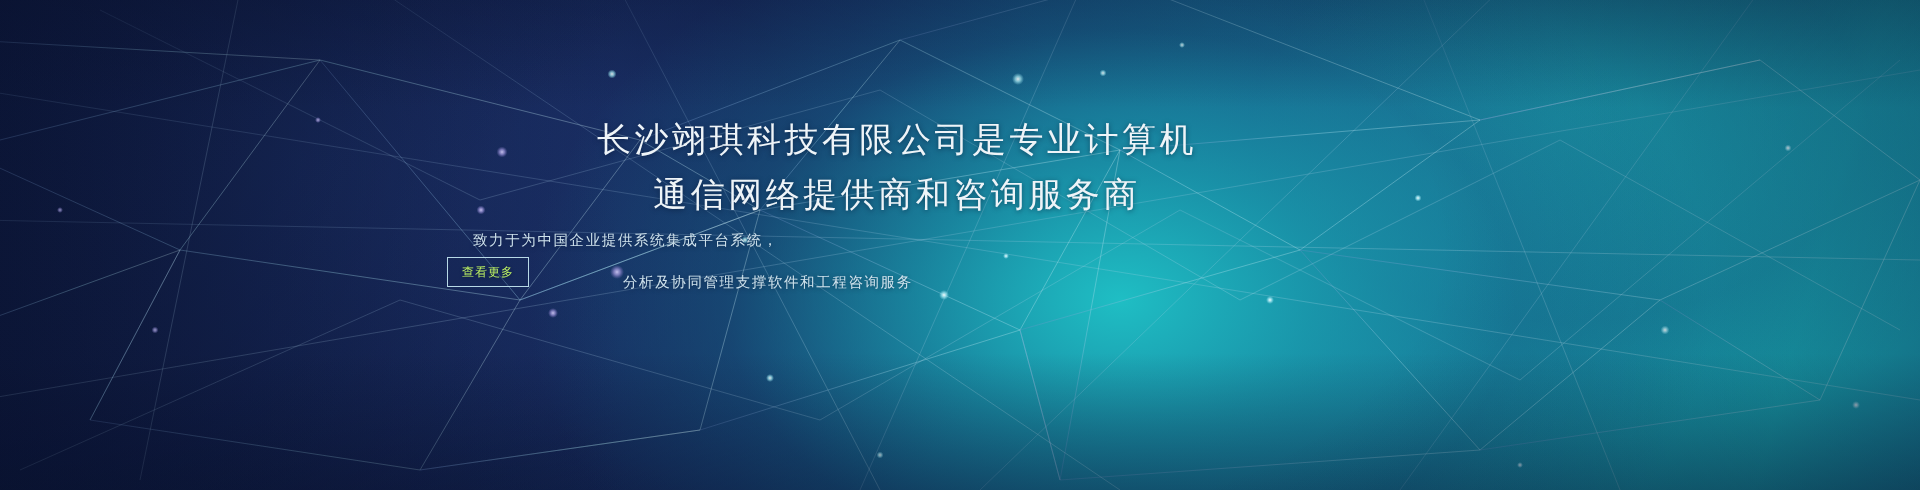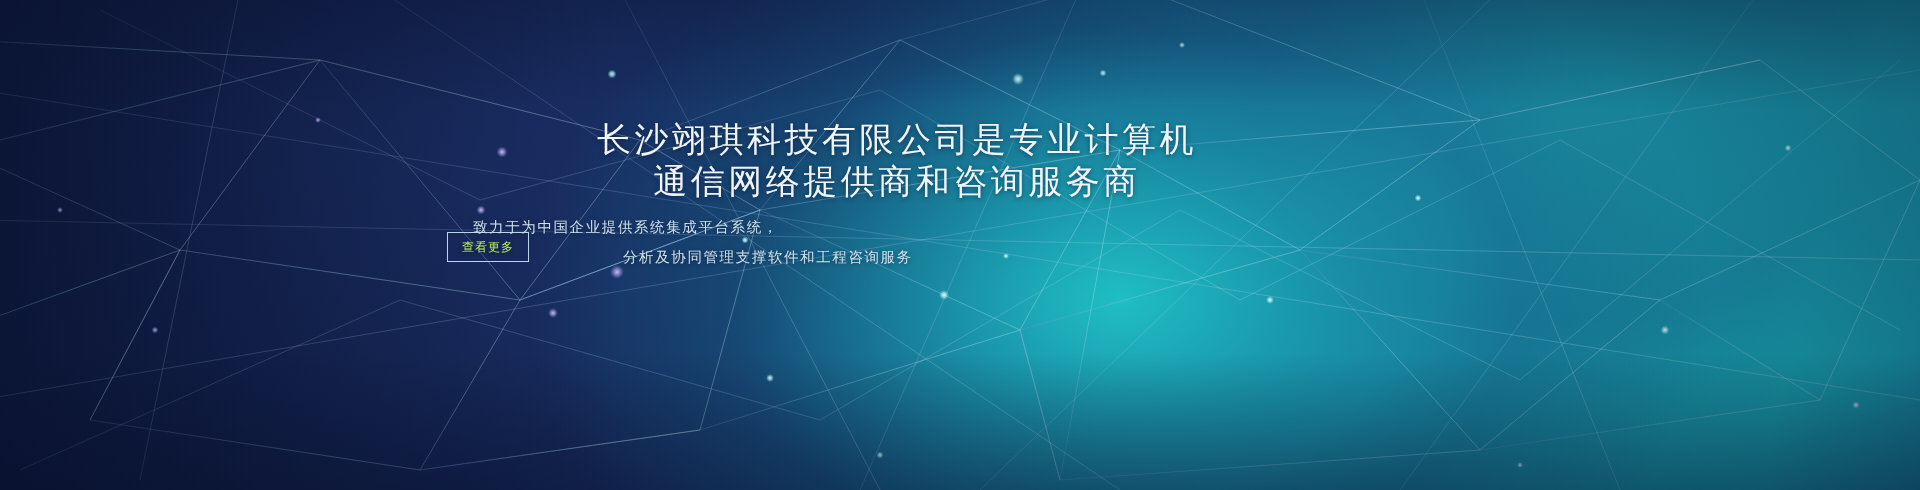--- a/index.html
+++ b/index.html
@@ -53,34 +53,34 @@
     font-family:"Liberation Serif", serif;
     font-size:34px;
     line-height:40px;
     letter-spacing:3.5px;
     color:#eef4f8;
     font-weight:400;
     text-shadow:0 1px 5px rgba(5,18,45,0.55);
     white-space:nowrap;
     text-align:center;
   }
-  .headline-l2 { margin-top:2px; }
+  .headline-l2 { margin-top:15px; }
 
   .sub-wrap { margin-top:14px; }
   .subline {
     font-size:14.5px;
     line-height:22px;
     letter-spacing:1.6px;
     color:#cfe2ec;
     font-weight:400;
     text-shadow:0 1px 4px rgba(5,18,45,0.5);
     white-space:nowrap;
   }
   .subline-1 { margin-left:26px; }
-  .subline-2 { margin-left:176px; margin-top:8px; }
+  .subline-2 { margin-left:176px; margin-top:20px; }
 
   
   .cta-row { position:relative; height:0; }
   .cta {
     position:absolute;
     left:0px; top:-36px;
     width:82px; height:30px;
     display:flex; align-items:center; justify-content:center;
     border:1px solid rgba(198,232,242,0.92);
     background:rgba(20,40,84,0.18);

